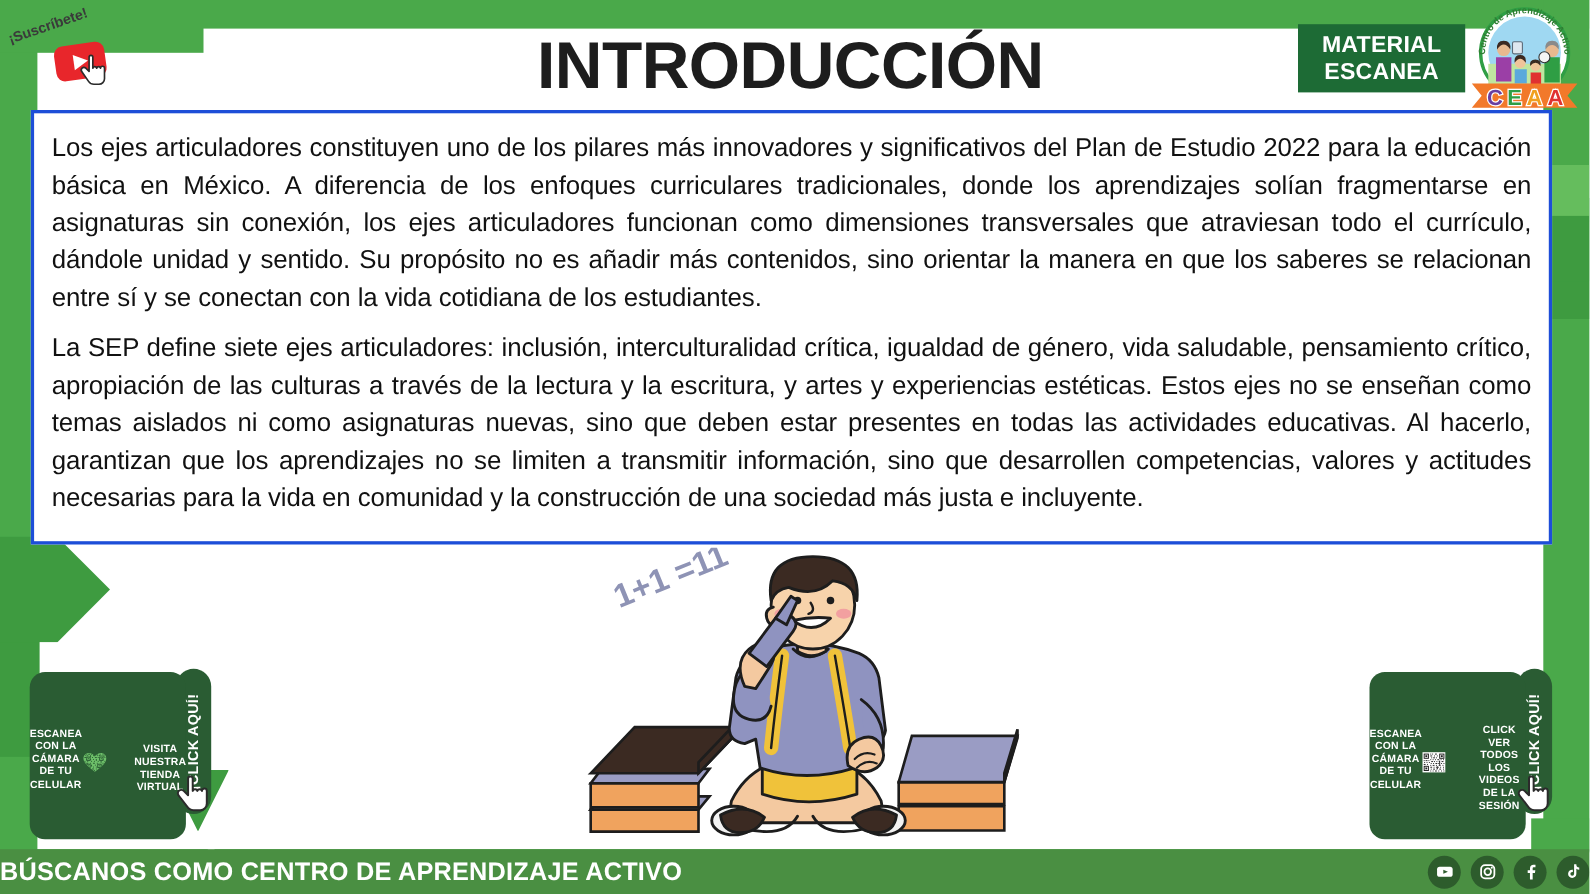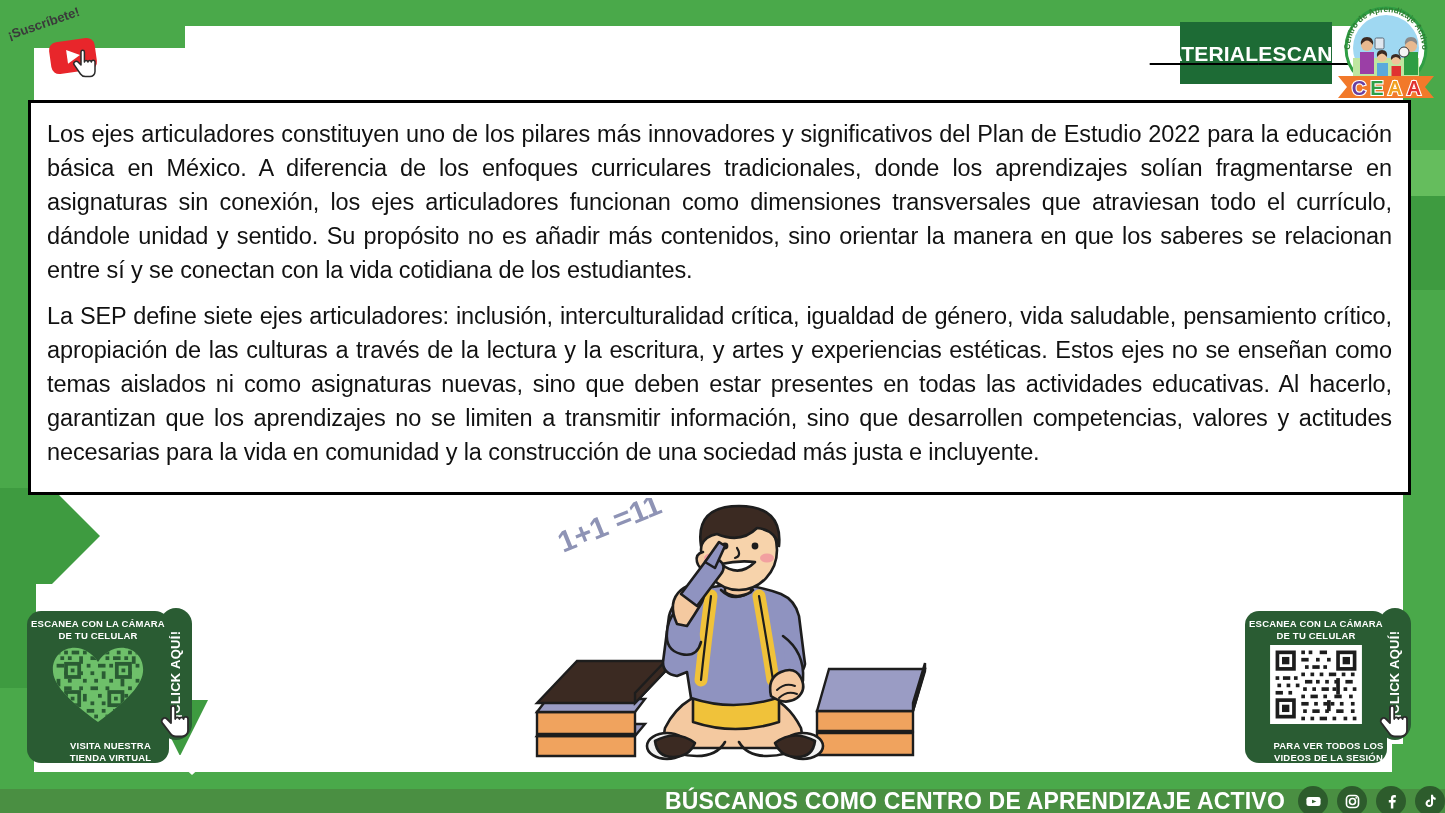--- a/index.html
+++ b/index.html
@@ -152,25 +152,24 @@
     width: 26px; height: 30px;
   }
 
   
   .material-badge {
     position: absolute;
     left: 1180px; top: 22px;
     width: 152px; height: 62px;
     background: #1d6b35;
     display: flex;
-    flex-direction: row;
+    flex-direction: column;
     align-items: center;
     justify-content: center;
     z-index: 35;
-    text-decoration: underline;
   }
   .material-badge span {
     color: #ffffff;
     font-size: 21px;
     font-weight: 700;
     line-height: 25px;
     letter-spacing: 0.2px;
     font-family: "Liberation Sans", sans-serif;
   }
 
@@ -181,21 +180,21 @@
     width: 108px; height: 100px;
     z-index: 36;
   }
 
   
   .textbox {
     position: absolute;
     left: 28px; top: 100px;
     width: 1383px; height: 395px;
     background: #ffffff;
-    border: 3px solid #000000;
+    border: 3px solid #1d4ed8;
     padding: 14px 16px 10px 16px;
     z-index: 20;
   }
   .para {
     font-size: 23.5px;
     line-height: 34px;
     color: #111111;
     text-align: justify;
     text-justify: inter-word;
     font-family: "Liberation Sans", sans-serif;
@@ -212,21 +211,20 @@
   }
 
   
   .qr-card {
     position: absolute;
     width: 142px; height: 152px;
     background: #2a5c33;
     border-radius: 14px;
     z-index: 30;
     display: flex;
-    flex-direction: column;
     align-items: center;
     padding-top: 7px;
   }
   .qr-left  { left: 27px;   top: 611px; }
   .qr-right { left: 1245px; top: 611px; }
 
   .qr-caption-top, .qr-caption-bottom {
     color: #ffffff;
     font-size: 9.5px;
     font-weight: 700;
@@ -282,25 +280,25 @@
     left: 1392px; top: 744px;
     width: 53px; height: 30px;
     background: #4aa94a;
     clip-path: none;
   }
 
   
   .footer {
     position: absolute;
     left: 0; bottom: 0;
-    width: 1445px; height: 24px;
+    width: 1445px; height: 41px;
     background: #4a8f42;
     display: flex;
     align-items: center;
-    justify-content: flex-end;
+    justify-content: space-between;
     gap: 13px;
     z-index: 40;
   }
   .footer-text {
     color: #ffffff;
     font-size: 23px;
     font-weight: 700;
     letter-spacing: 0.2px;
     font-family: "Liberation Sans", sans-serif;
   }
@@ -336,20 +334,23 @@
   <div class="card"></div>
 
   <div class="notch-topleft"></div>
 
   <div class="chev-left-tail"></div>
   <div class="chev-left"></div>
   <div class="chev-right-c"></div>
   <div class="chev-right-a"></div>
   <div class="chev-right-b"></div>
 
+  <div class="header">
+    <div class="page-title">INTRODUCCIÓN</div>
+  </div>
 
   <div class="subscribe">
     <div class="subscribe-text">¡Suscríbete!</div>
     <div class="yt-badge"></div>
     <svg class="hand-cursor" viewBox="0 0 26 30">
       <path d="M9 4 L9 17 L6 14 A2.4 2.4 0 0 0 2.6 17.4 L8.5 26 A6 6 0 0 0 13.5 28.6 L18 28.6 A5 5 0 0 0 23 23.6 L23 14 A1.8 1.8 0 0 0 19.4 14 A1.8 1.8 0 0 0 15.9 14 A1.8 1.8 0 0 0 12.4 14 L12.4 4 A1.7 1.7 0 0 0 9 4 Z" fill="#ffffff" stroke="#2b2b2b" stroke-width="1.5" stroke-linejoin="round"></path>
     </svg>
   </div>
 
   <div class="material-badge">
@@ -644,21 +645,21 @@
         <rect x="34" y="78" width="4" height="4"></rect>
           <rect x="44" y="78" width="4" height="4"></rect>
           <rect x="54" y="78" width="8" height="4"></rect>
           <rect x="68" y="78" width="4" height="4"></rect>
           <rect x="80" y="78" width="4" height="4"></rect>
           <rect x="90" y="78" width="4" height="4"></rect>
         <rect x="72" y="36" width="4" height="18"></rect>
           <rect x="62" y="60" width="4" height="12"></rect>
       </g>
     </svg>
-    <div class="qr-caption-bottom">PARA VER TODOS LOS VIDEOS DE LA SESIÓN</div>
+    <div class="qr-caption-bottom">CLICK VER TODOS LOS VIDEOS DE LA SESIÓN</div>
   </div>
 
   <div class="footer">
     <div class="footer-text">BÚSCANOS COMO CENTRO DE APRENDIZAJE ACTIVO</div>
     <div class="social-row">
       <div class="social-icon">
         <svg width="17" height="17" viewBox="0 0 24 24">
             <rect x="2" y="5.5" width="20" height="13" rx="3.4" fill="#ffffff"></rect>
             <path d="M10 9.4 L16 12 L10 14.6 Z" fill="#2d5c2c"></path>
           </svg>

